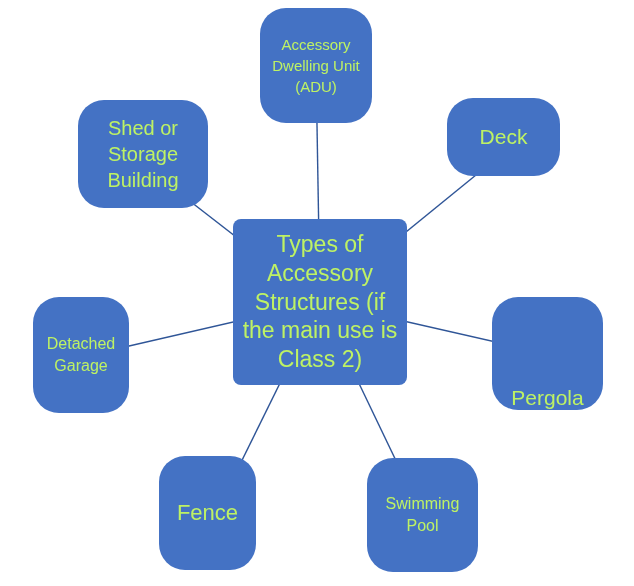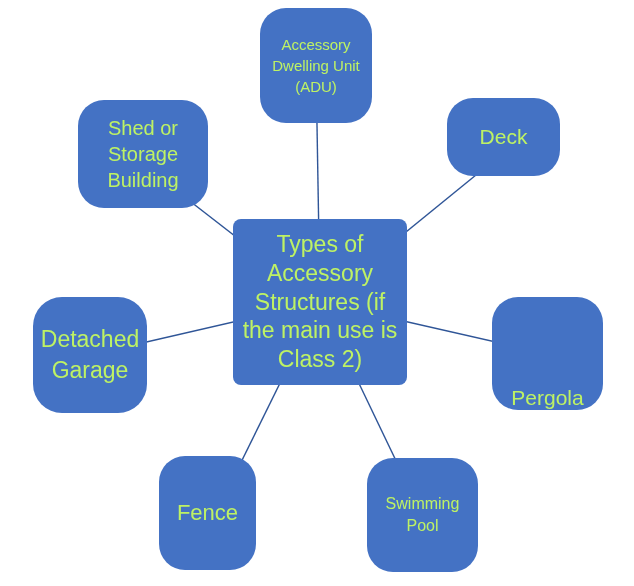--- a/index.html
+++ b/index.html
@@ -62,24 +62,23 @@
     line-height: 1.3;
   }
   #node-deck {
     left: 447px; top: 98px;
     width: 113px; height: 78px;
     font-size: 21px;
     text-align: center;
   }
   #node-garage {
     left: 33px; top: 297px;
-    width: 114px; height: 116px;
-    font-size: 23px;
+    width: 96px; height: 116px;
+    font-size: 16px;
     line-height: 1.35;
-    border-radius: 29px;
   }
   #node-pergola {
     left: 492px; top: 297px;
     width: 111px; height: 113px;
     font-size: 21px;
     align-items: flex-end;
   }
   #node-fence {
     left: 159px; top: 456px;
     width: 97px; height: 114px;

